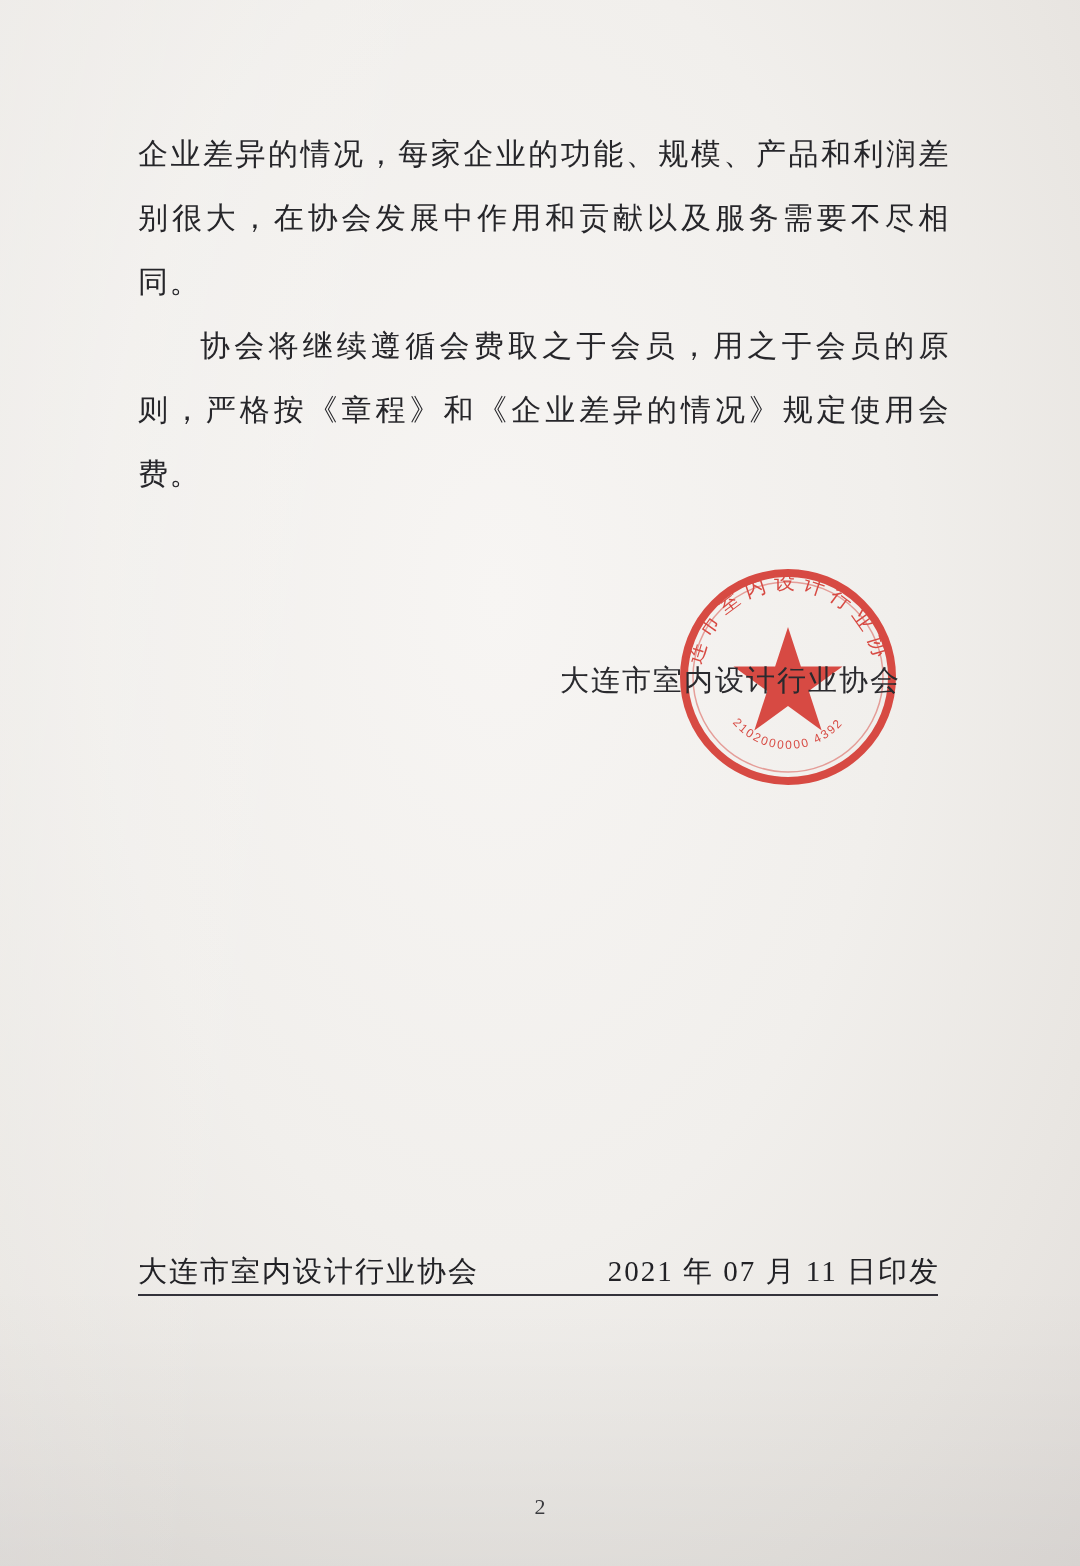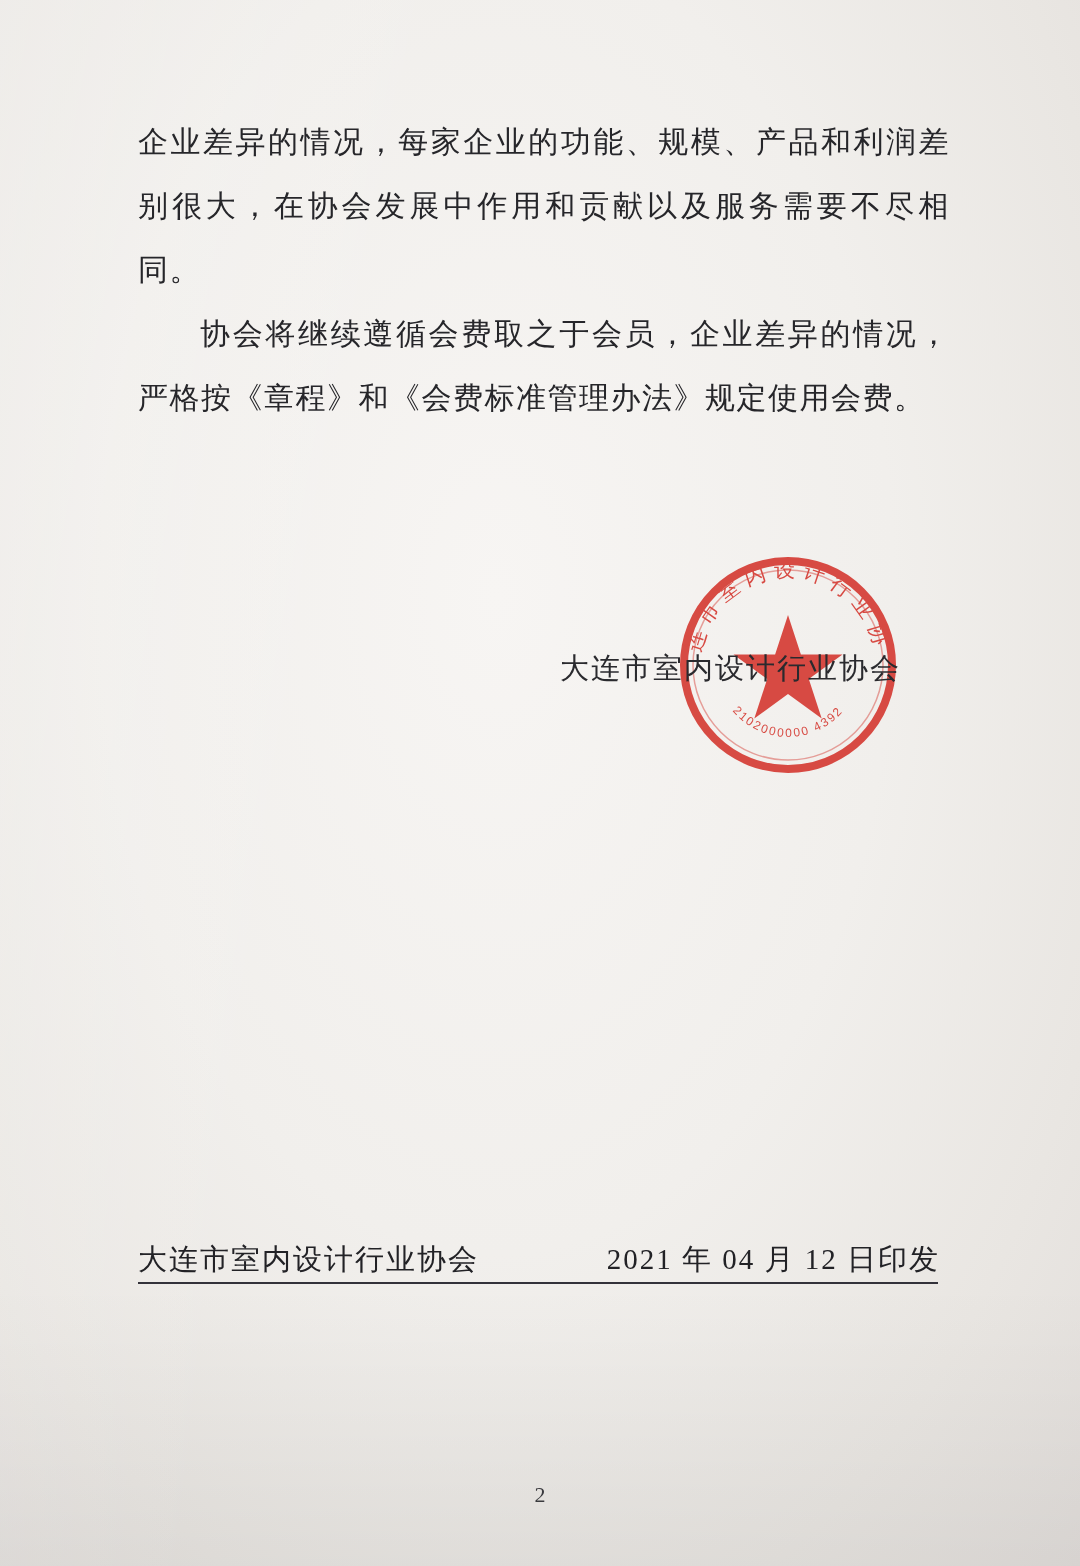--- a/index.html
+++ b/index.html
@@ -27,21 +27,21 @@
     position: absolute;
     inset: 0;
     background:
       linear-gradient(100deg, rgba(255,255,255,0.22) 0%, rgba(255,255,255,0) 35%),
       linear-gradient(0deg, rgba(0,0,0,0.05) 0%, rgba(0,0,0,0) 18%);
     pointer-events: none;
   }
 
   .content {
     position: absolute;
-    left: 0; top: 4px;
+    left: 0; top: 16px;
     width: 1080px;
     height: 1523px;
   }
 
   .body-text {
     position: absolute;
     left: 138px;
     top: 106px;
     width: 812px;
     font-size: 30px;
@@ -142,21 +142,21 @@
 </style>
 </head>
 <body>
 
 <div class="page"></div>
 
 <div class="content">
 
   <div class="body-text">
     <p class="para">企业差异的情况，每家企业的功能、规模、产品和利润差别很大，在协会发展中作用和贡献以及服务需要不尽相同。</p>
-    <p class="para indent">协会将继续遵循会费取之于会员，企业差异的情况，严格按《章程》和《会费标准管理办法》规定使用会费。</p>
+    <p class="para indent">协会将继续遵循会费取之于会员，用之于会员的原则，严格按《章程》和《企业差异的情况》规定使用会费。</p>
   </div>
 
   <div class="seal">
     <svg width="232" height="232" viewBox="0 0 232 232" aria-hidden="true">
       <defs>
         <path id="sealArcTop" d="M 28,116 A 88,88 0 0 1 204,116"></path>
         <path id="sealArcBottom" d="M 44,116 A 72,72 0 0 0 188,116"></path>
       </defs>
       <g opacity="0.88">
         <circle cx="116" cy="116" r="104" fill="none" stroke="#d4342c" stroke-width="8"></circle>
@@ -175,20 +175,20 @@
     </svg>
   </div>
 
   <div class="signature">
     <div class="sig-line">大连市室内设计行业协会</div>
   </div>
 
   <div class="footer">
     <div class="issuer-row">
       <span class="issuer-left">大连市室内设计行业协会</span>
-      <span class="issuer-right">2021 年 04 月 12 日印发</span>
+      <span class="issuer-right">2021 年 07 月 11 日印发</span>
       <span class="issuer-rule"></span>
     </div>
   </div>
 
   <div class="page-number">2</div>
 
 </div>
 
 </body></html>

